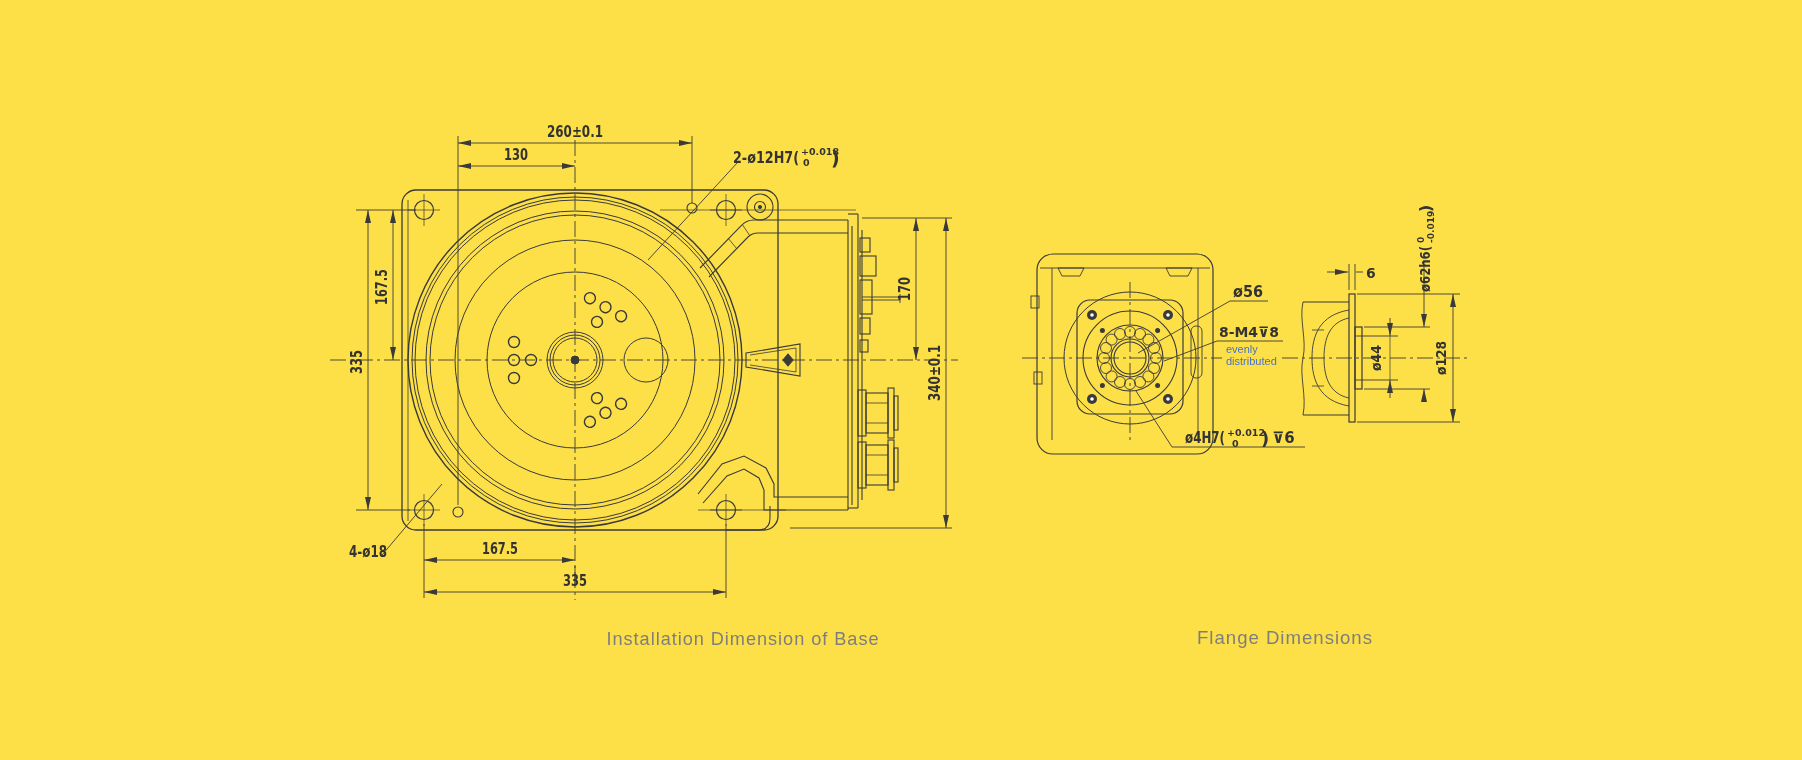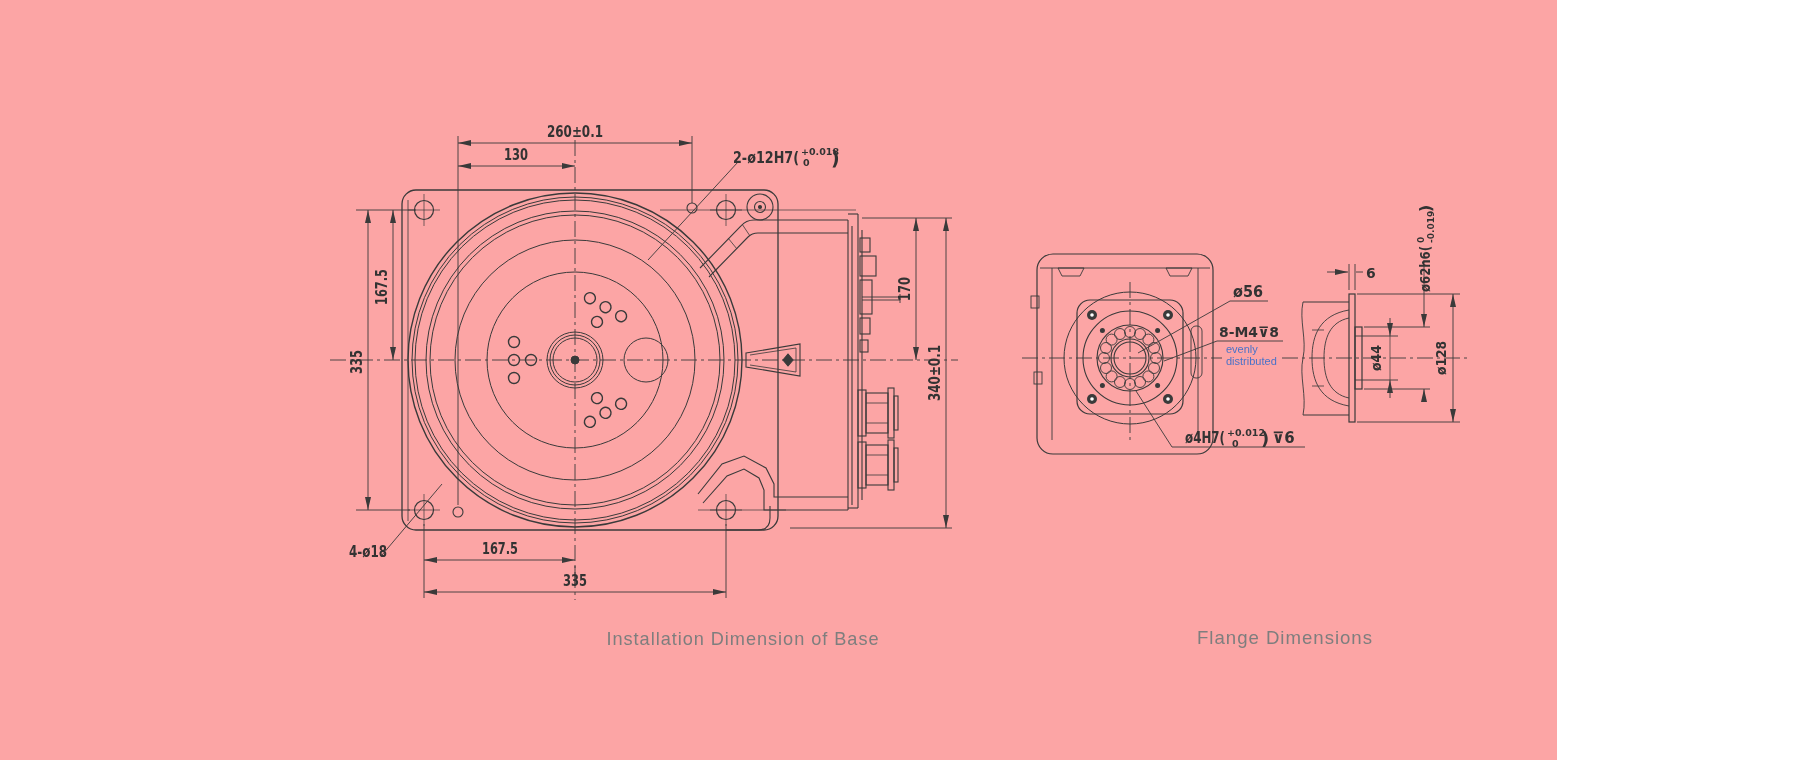--- a/index.html
+++ b/index.html
@@ -1,16 +1,16 @@
 <!DOCTYPE html>
 <html><head>
 <meta charset="utf-8">
 <style>
   html,body{margin:0;padding:0;background:#ffffff;}
-  .stage{position:relative;width:1557px;height:760px;background:#fca5a5;overflow:hidden;
+  .stage{position:relative;width:1802px;height:760px;background:#fde047;overflow:hidden;
          font-family:"DejaVu Sans",sans-serif;}
   svg{position:absolute;left:0;top:0;}
   .dimtxt{font-family:"DejaVu Sans",sans-serif;font-weight:bold;fill:#333333;}
   .note{font-family:"Liberation Sans",sans-serif;fill:#4a72c8;}
   .caption{font-family:"Liberation Sans",sans-serif;fill:#7e7e7e;letter-spacing:1px;}
 </style>
 </head>
 <body>
 
 <div class="stage">

